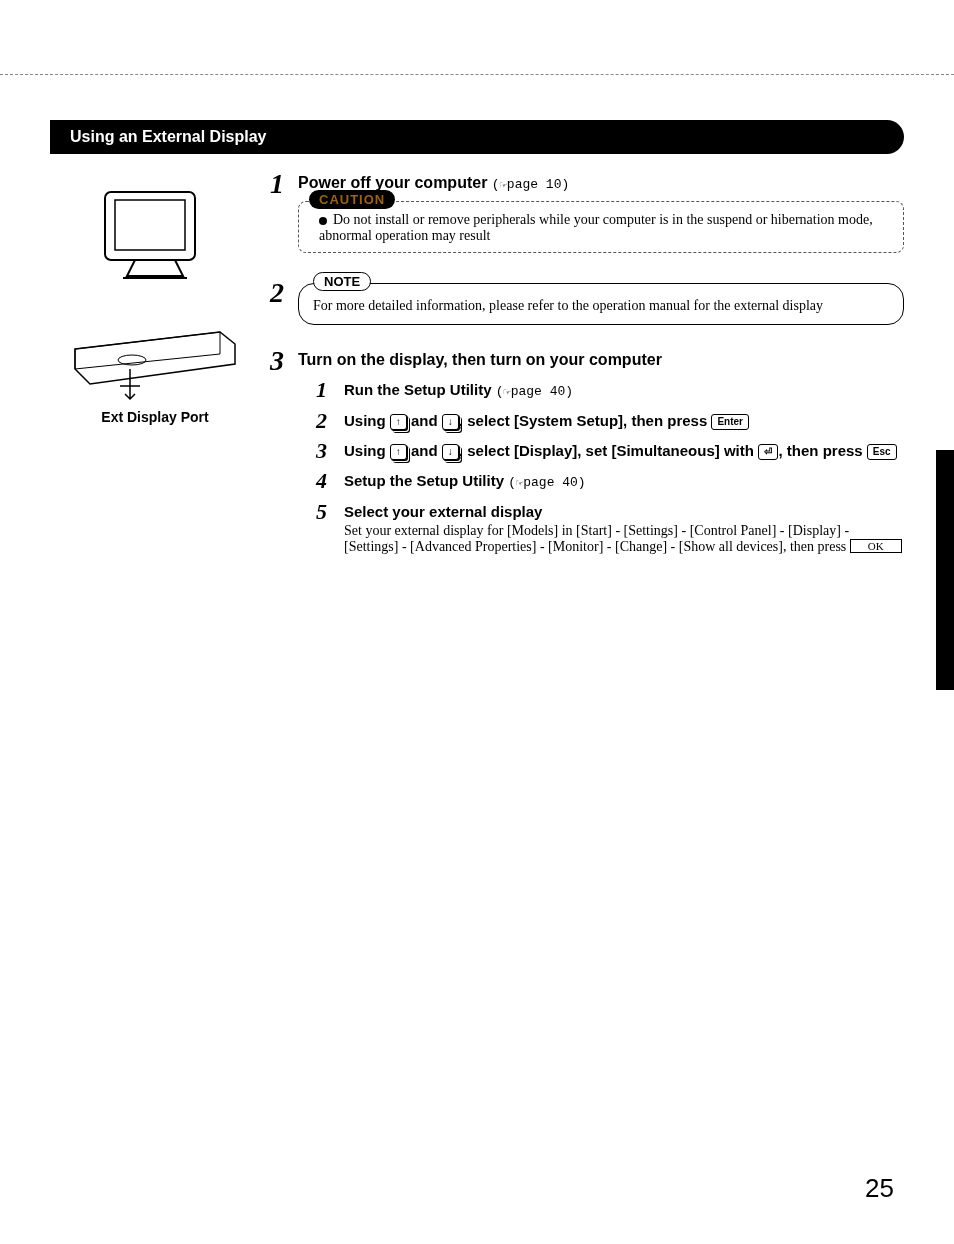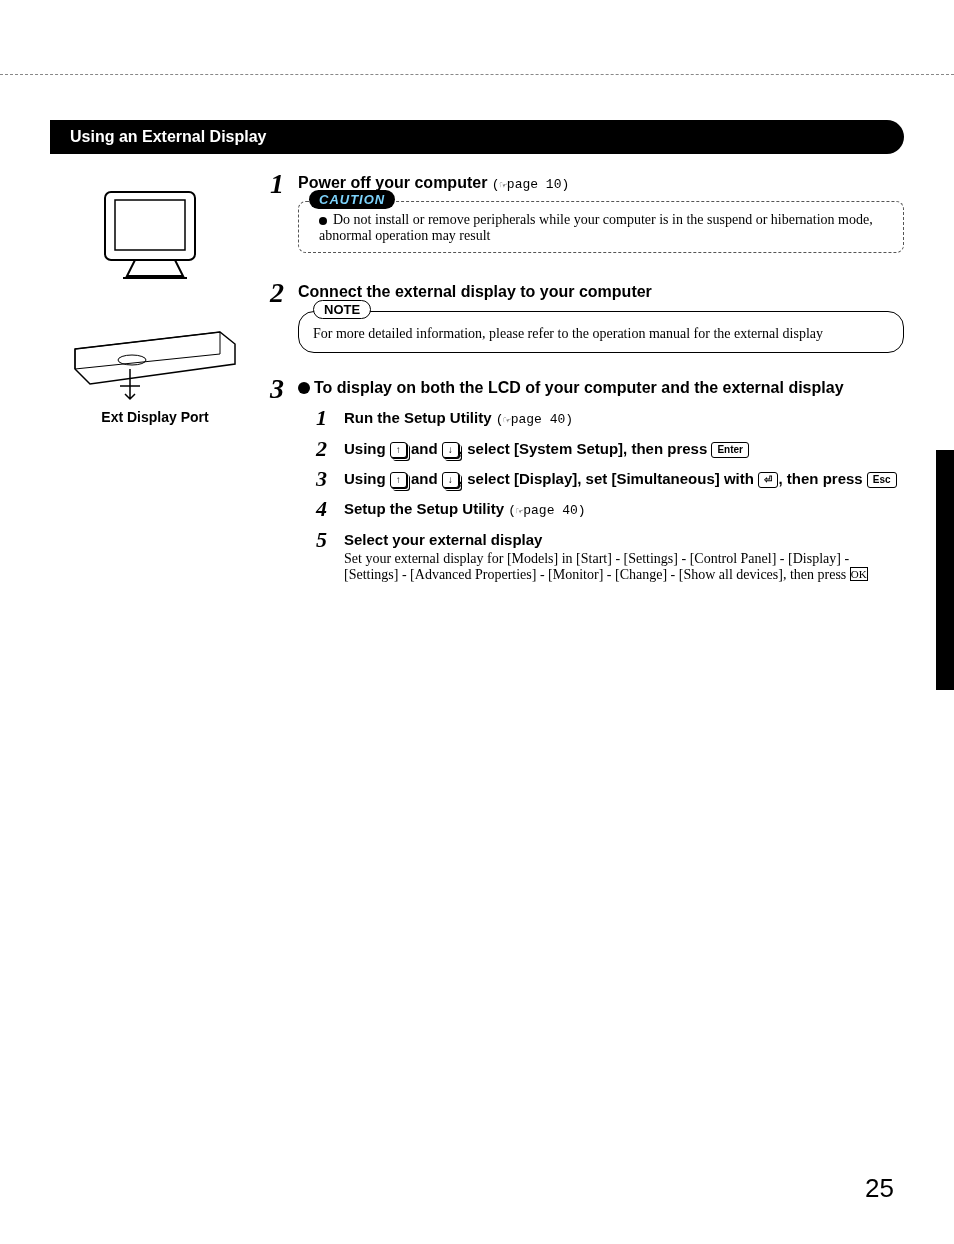--- a/index.html
+++ b/index.html
@@ -98,28 +98,27 @@
     border-radius: 8px;
     padding: 10px 12px 8px 20px;
     margin-top: 8px;
     font-size: 14px;
   }
   .caution-label {
     position: absolute;
     top: -12px;
     left: 10px;
     background: #000;
-    color: #7dd3fc;
+    color: #a16207;
     font-family: Arial, sans-serif;
     font-weight: bold;
     font-size: 13px;
     padding: 2px 10px;
     border-radius: 10px;
     letter-spacing: 1px;
-    font-style: italic;
   }
   .bullet {
     display: inline-block;
     width: 8px; height: 8px;
     background: #000;
     border-radius: 50%;
     margin-right: 6px;
     vertical-align: middle;
   }
   .note-box {
@@ -198,21 +197,21 @@
   }
   .substep-body {
     font-family: "Times New Roman", serif;
     font-size: 14px;
     margin-top: 2px;
   }
   .ok-btn {
     display: inline-block;
     border: 1px solid #000;
     font-size: 11px;
-    padding: 0 0;
+    padding: 0 17px;
     vertical-align: 1px;
   }
   .page-number {
     position: absolute;
     bottom: 40px;
     right: 60px;
     font-family: Arial, sans-serif;
     font-size: 26px;
   }
   .side-tab {
@@ -270,32 +269,29 @@
           <span class="page-ref">(<span class="ref-icon">☞</span><span>page 10</span>)</span>
         </span>
         <div class="caution-box">
           <span class="caution-label">CAUTION</span>
           <span class="bullet"></span><span>Do not install or remove peripherals while your computer is in the suspend or hibernation mode, abnormal operation may result</span>
         </div>
       </div>
 
       <div class="step" style="margin-top:30px;">
         <span class="step-num">2</span>
-        <span class="step-title">Connect the external display to your computer</span>
         <div class="note-box">
           <span class="note-label">NOTE</span>
           <span>For more detailed information, please refer to the operation manual for the external display</span>
         </div>
       </div>
 
       <div class="step" style="margin-top:26px;">
         <span class="step-num">3</span>
-        <div class="sub-heading">
-          <span class="black-circle"></span><span>To display on both the LCD of your computer and the external display</span>
-        </div>
+        <span class="step-title">Turn on the display, then turn on your computer</span>
 
         <div class="substeps">
 
           <div class="substep">
             <span class="substep-num">1</span>
             <span class="substep-title">
               <span>Run the Setup Utility</span>
               <span class="page-ref">(<span class="ref-icon">☞</span><span>page 40</span>)</span>
             </span>
           </div>

